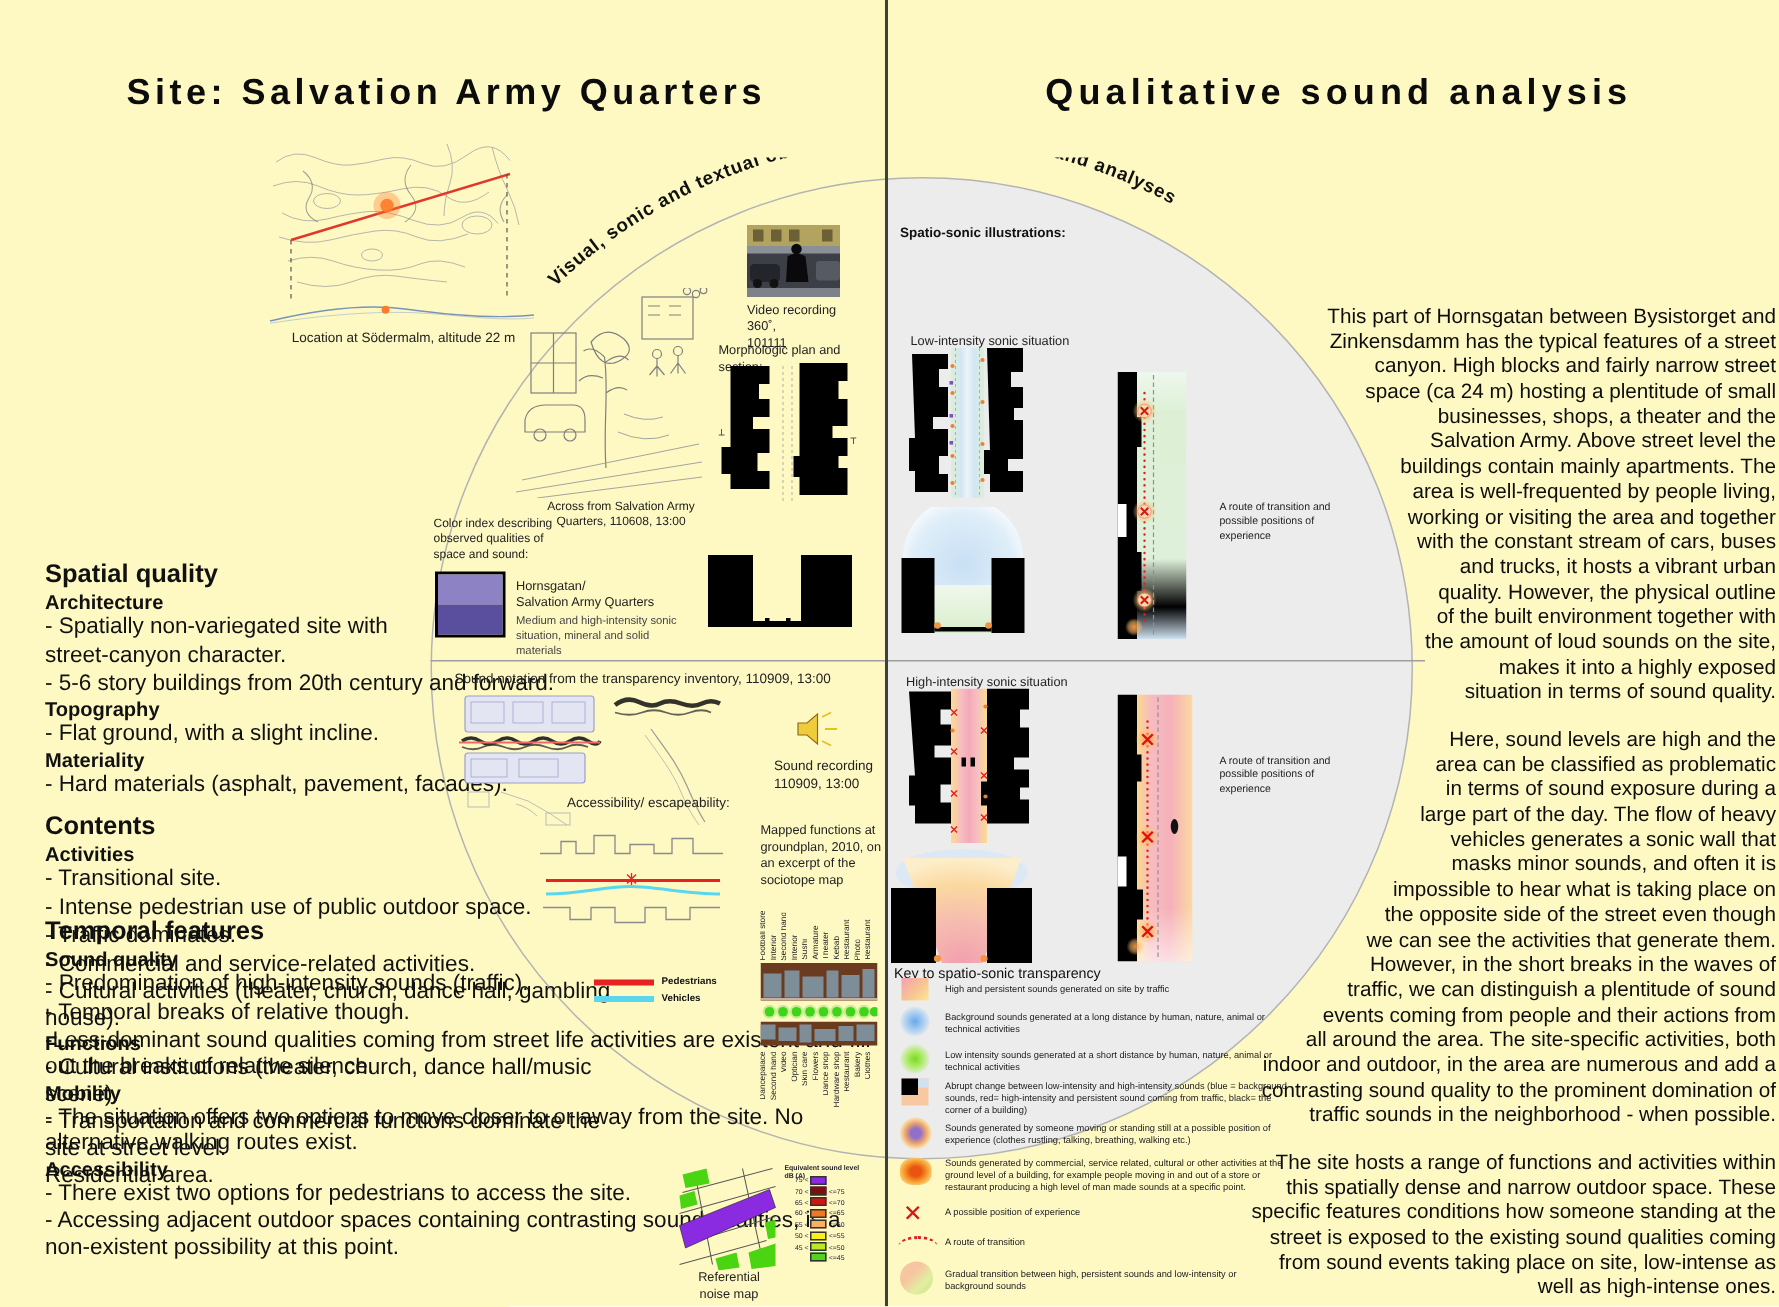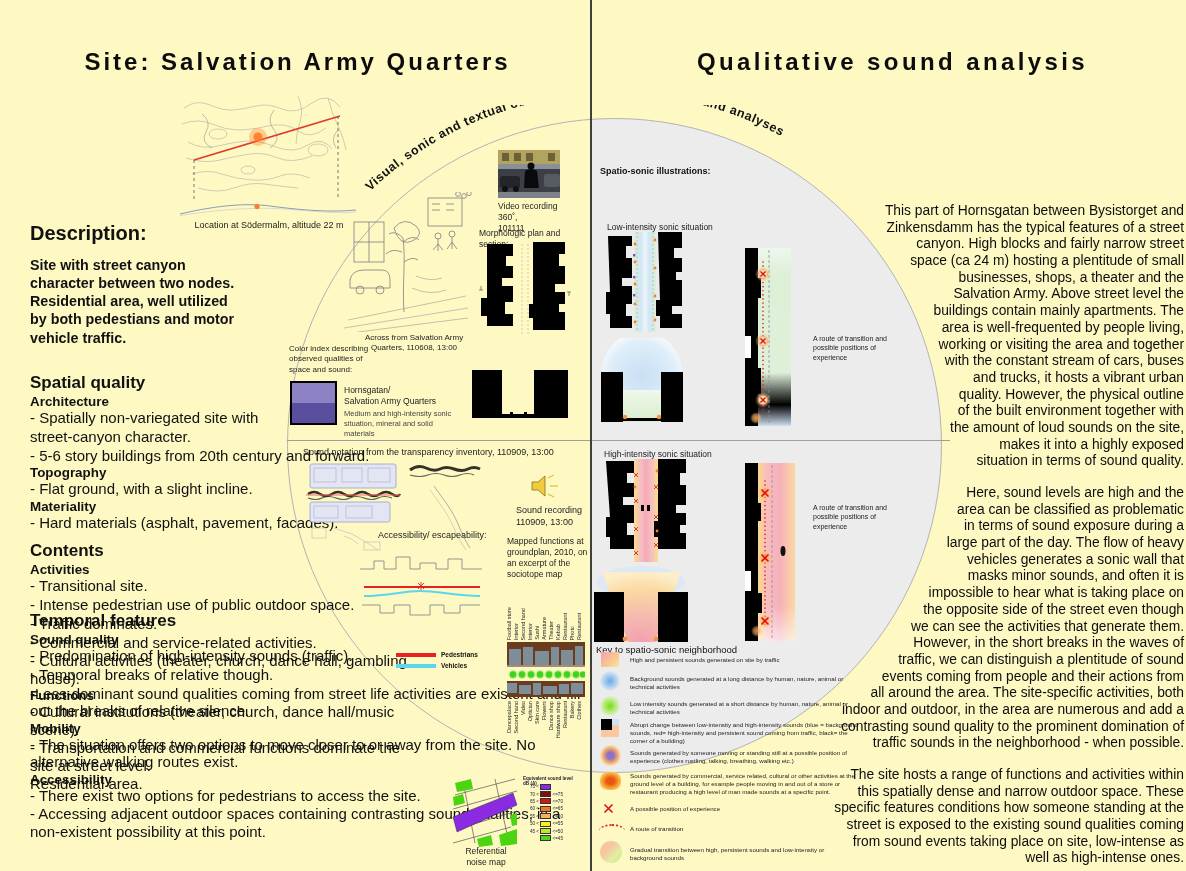--- a/index.html
+++ b/index.html
@@ -110,24 +110,20 @@
     <line x1="16" y1="70" x2="16" y2="110" stroke="#555" stroke-width="0.8" stroke-dasharray="3,3"></line>
     <line x1="160" y1="26" x2="160" y2="110" stroke="#555" stroke-width="0.8" stroke-dasharray="3,3"></line>
   </svg>
   <svg class="abs" style="left:178px;top:198px" width="180" height="20" viewBox="0 0 180 20">
     <path d="M2,16 C 40,7 70,5 92,8 S 150,15 178,12" stroke="#7a93b8" stroke-width="0.9" fill="none"></path>
     <path d="M2,17.5 C 44,11 80,9 108,11 S 156,16 178,14" stroke="#9fb4cc" stroke-width="0.6" fill="none" opacity="0.7"></path>
     <circle cx="79" cy="8.5" r="2.6" fill="#ff7b29"></circle>
   </svg>
   <div class="abs cap9 ctr" style="left:178px;top:220px;width:182px">Location at Södermalm, altitude 22 m</div>
 
-  <div class="abs" style="left:30px;top:222px;width:220px">
-    <div class="desc-h">Description:</div>
-    <div class="desc-b">Site with street canyon character between two nodes. Residential area, well utilized by both pedestians and motor vehicle traffic.</div>
-  </div>
 
   <div class="abs col" style="left:30px;top:243px;width:395px">
     <div style="height:130px"></div>
     <h2 style="margin-top:0">Spatial quality</h2>
     <h3>Architecture</h3>
     <div>
         <div class="li">- Spatially non-variegated site with</div>
         <div class="li">street-canyon character.</div>
         <div class="li">- 5-6 story buildings from 20th century and forward.</div>
       </div>
@@ -307,21 +303,21 @@
     <div class="leg-row">
       <div class="leg-line" style="background: rgb(230, 34, 34);"></div>
       <div class="leg-lab">Pedestrians</div>
     </div>
     <div class="leg-row">
       <div class="leg-line" style="background: rgb(90, 214, 238);"></div>
       <div class="leg-lab">Vehicles</div>
     </div>
   </div>
 
-  <div class="abs cap85" style="left:507px;top:536px;width:84px">Mapped functions at groundplan, 2010, on an excerpt of the sociotope map</div>
+  <div class="abs cap85" style="left:507px;top:548px;width:84px">Mapped functions at groundplan, 2010, on an excerpt of the sociotope map</div>
   <div class="soc-row soc-top" style="left:507px;top:596px">
       <div class="soc-lab">Football store</div>
       <div class="soc-lab">Interior</div>
       <div class="soc-lab">Second hand</div>
       <div class="soc-lab">Interior</div>
       <div class="soc-lab">Sushi</div>
       <div class="soc-lab">Armature</div>
       <div class="soc-lab">Theater</div>
       <div class="soc-lab">Kebab</div>
       <div class="soc-lab">Restaurant</div>
@@ -443,21 +439,21 @@
         <span class="nz-sw" style="background: rgb(188, 232, 36);"></span>
         <span class="nz-r">&lt;=50</span>
       </div>
       <div class="nz-row">
         <span class="nz-l"></span>
         <span class="nz-sw" style="background: rgb(82, 212, 30);"></span>
         <span class="nz-r">&lt;=45</span>
       </div>
     </div>
 
-  <div class="abs sp-h" style="left:600px;top:166px">Spatio-sonic illustrations:</div>
+  <div class="abs sp-h" style="left:600px;top:150px">Spatio-sonic illustrations:</div>
   <div class="abs sp-l" style="left:607px;top:222px">Low-intensity sonic situation</div>
 
   <svg class="abs" style="left:604px;top:232px" width="82" height="100" viewBox="0 0 82 100">
     <defs>
       <linearGradient id="lowStreet" x1="0" y1="0" x2="1" y2="0">
         <stop offset="0" stop-color="#dcefd8"></stop>
           <stop offset="0.3" stop-color="#d2e6f2"></stop>
         <stop offset="0.5" stop-color="#eaf4fa"></stop>
           <stop offset="0.7" stop-color="#d2e6f2"></stop>
         <stop offset="1" stop-color="#dcefd8"></stop>
@@ -620,21 +616,21 @@
       <circle cx="20" cy="95" r="8" fill="url(#glowB)"></circle>
       <path d="M16.5,91.5 l7,7 M23.5,91.5 l-7,7" stroke="#e01010" stroke-width="1.6"></path>
       <circle cx="20" cy="158" r="8" fill="url(#glowB)"></circle>
       <path d="M16.5,154.5 l7,7 M23.5,154.5 l-7,7" stroke="#e01010" stroke-width="1.6"></path>
     </g>
     <ellipse cx="38" cy="88" rx="2.5" ry="5" fill="#111"></ellipse>
     <circle cx="12" cy="168" r="6" f="" fill="url(#glowB)"></circle>
   </svg>
   <div class="route-label" style="left:813px;top:503px">A route of transition and possible positions of experience</div>
 
-  <div class="abs key-h" style="left:596px;top:644px">Key to spatio-sonic neighborhood</div>
+  <div class="abs key-h" style="left:596px;top:644px">Key to spatio-sonic transparency</div>
   <div class="kico k1" style="left:601px;top:652px"></div>
   <div class="ktxt" style="top:656px">High and persistent sounds generated on site by traffic</div>
   <div class="kico k2" style="left:600px;top:671px"></div>
   <div class="ktxt" style="top:675px">Background sounds generated at a long distance by human, nature, animal or technical activities</div>
   <div class="kico k3" style="left:600px;top:696px"></div>
   <div class="ktxt" style="top:700px">Low intensity sounds generated at a short distance  by human, nature, animal or technical activities</div>
   <div class="kico k4" style="left:601px;top:719px">
       <div class="k4blue"></div>
       <div class="k4black"></div>
     </div>

